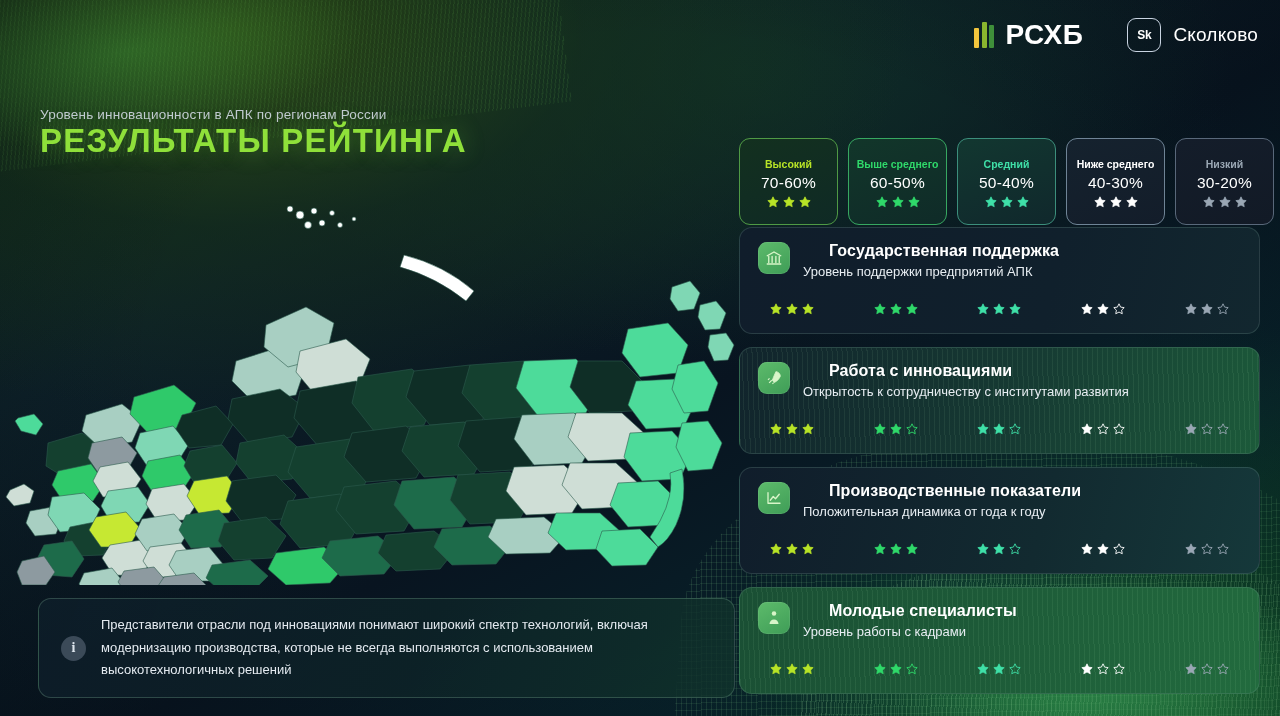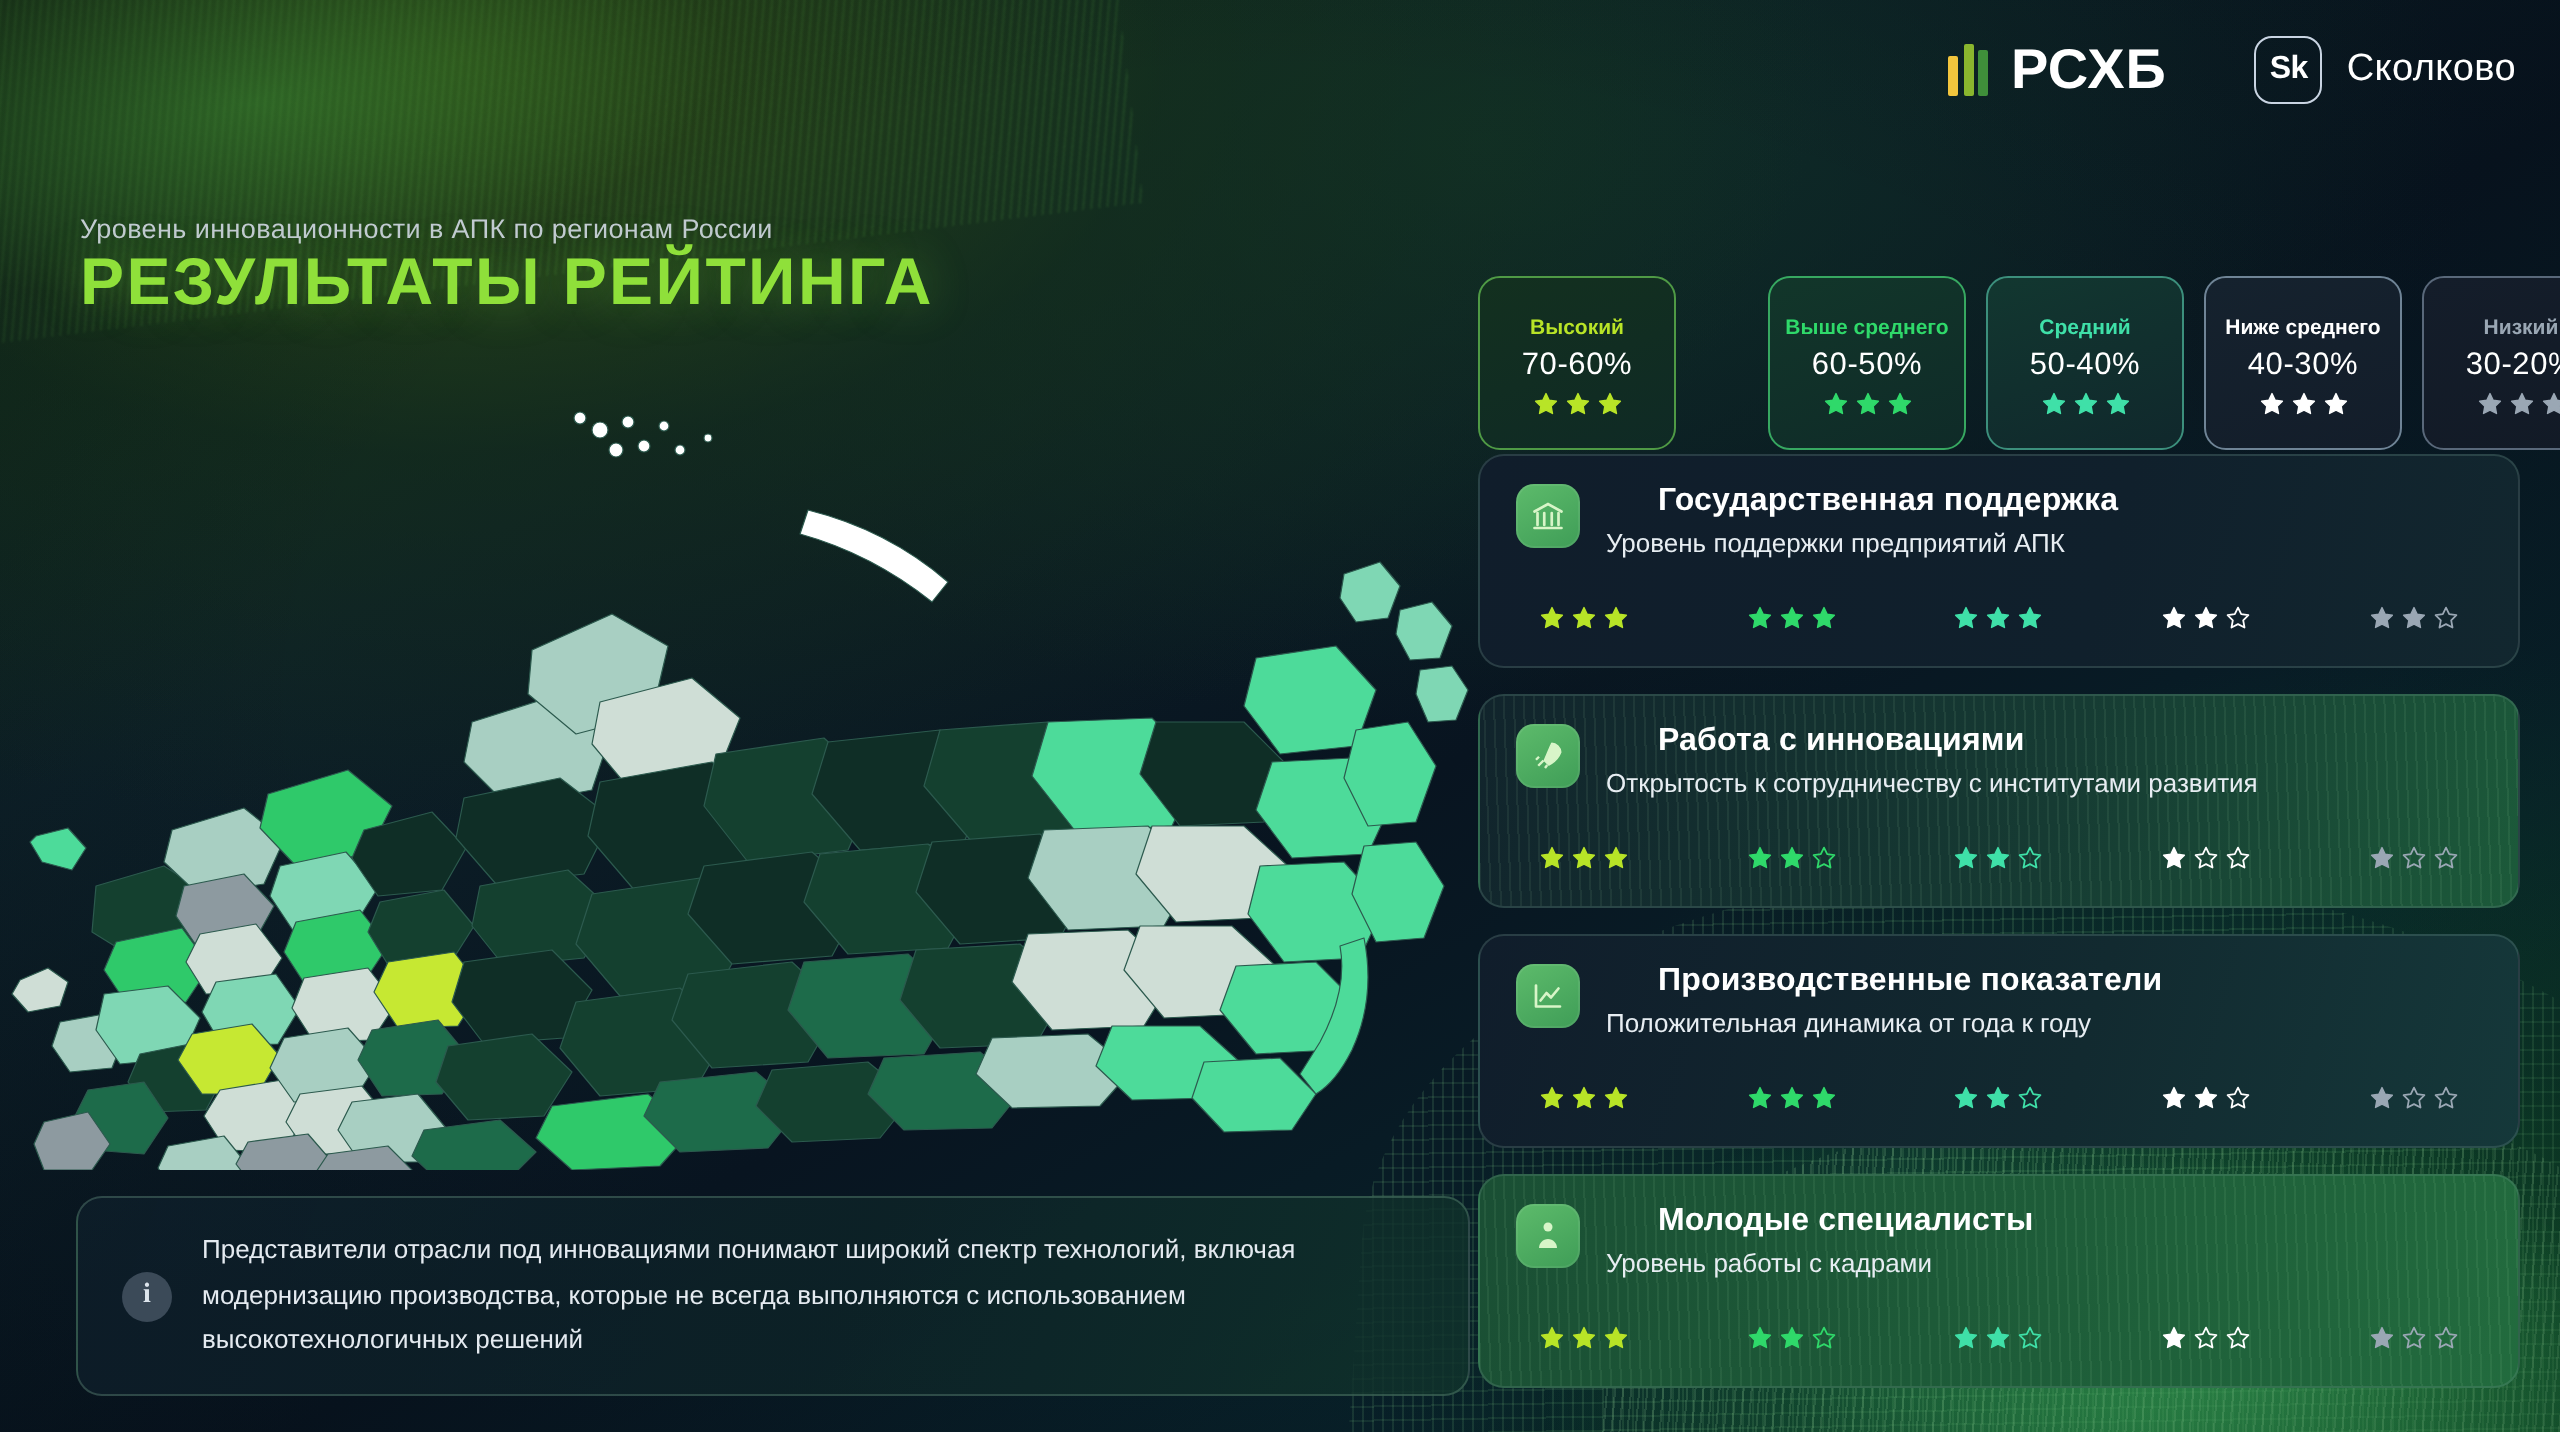--- a/index.html
+++ b/index.html
@@ -57,21 +57,21 @@
   .rshb-bars{ display:flex; align-items:flex-end; gap:2.5px; height:26px; }
   .rshb-bars i{ display:block; width:5px; border-radius:1px; }
   .rshb-bars i:nth-child(1){ height:20px; background:#f2c53d; }
   .rshb-bars i:nth-child(2){ height:26px; background:#8ab62e; }
   .rshb-bars i:nth-child(3){ height:23px; background:#3f8f3a; }
   .rshb-text{ font-size:28px; font-weight:bold; letter-spacing:.5px; color:#fff; }
   .logo-sk{ display:flex; align-items:center; gap:12px; }
   .sk-mark{
     width:34px; height:34px; border:1.6px solid #c9d4e2; border-radius:9px;
     display:flex; align-items:center; justify-content:center;
-    font-size:16px; font-weight:bold; color:#fff; letter-spacing:-.3px;
+    font-size:12px; font-weight:bold; color:#fff; letter-spacing:-.3px;
   }
   .sk-text{ font-size:19px; color:#fff; letter-spacing:.2px; }
 
   
   #title-block{ position:absolute; left:40px; top:80px; }
   #page-title{
     font-size:33px; font-weight:bold; letter-spacing:1.2px;
     color:#8fe03a;
     text-shadow:0 0 22px rgba(120,220,60,.35);
   }
@@ -103,21 +103,21 @@
   .legend-card{
     width:99px; height:87px; border-radius:11px;
     display:flex; flex-direction:column; align-items:center; justify-content:center; gap:4px;
     padding-top:2px;
   }
   .legend-label{ font-size:10.5px; font-weight:bold; }
   .legend-range{ font-size:15.5px; color:#fff; letter-spacing:.3px; }
   .legend-stars{ display:flex; gap:4px; }
 
   .lc0{ background:linear-gradient(160deg,#13301f,#0f2a25); border:1.4px solid #4f9a45; }
-  .lc1{ background:linear-gradient(160deg,#12362a,#0f2b28); border:1.4px solid #37a861;margin-left:36px; }
+  .lc1{ background:linear-gradient(160deg,#12362a,#0f2b28); border:1.4px solid #37a861; }
   .lc2{ background:linear-gradient(160deg,#123730,#10282c); border:1.4px solid #3c8f7c; }
   .lc3{ background:linear-gradient(160deg,#15222e,#131d2a); border:1.4px solid #6f8496; }
   .lc4{ background:linear-gradient(160deg,#141d2a,#121a26); border:1.4px solid #59687a; }
 
   
   #cards{ position:absolute; left:739px; top:227px; width:521px; }
   .metric-card{
     height:107px; border-radius:13px; margin-bottom:13px;
     border:1px solid rgba(120,165,150,0.24);
     padding:14px 18px 0 18px; position:relative; overflow:hidden;

